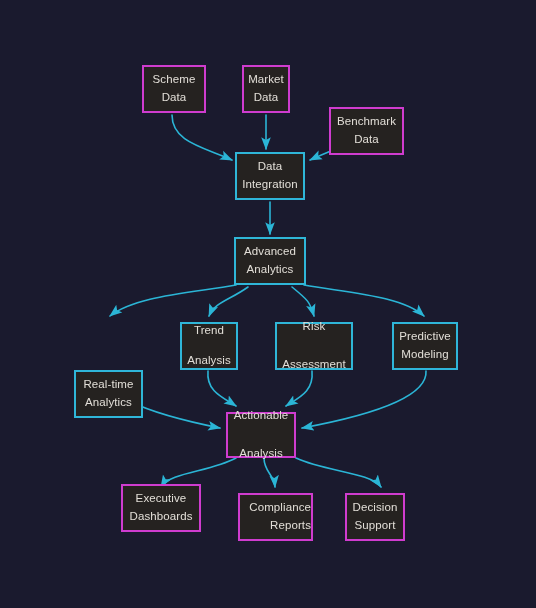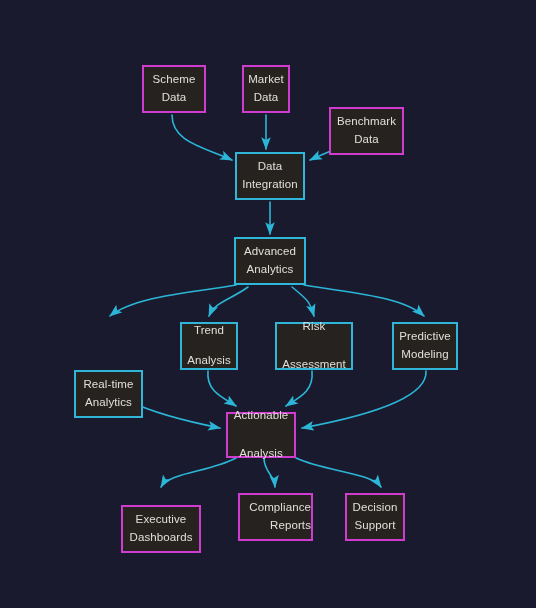--- a/index.html
+++ b/index.html
@@ -118,21 +118,21 @@
         <span class="node-line">Assessment</span>
       </div>
       <div class="node node-process" style="left: 392px; top: 322px; width: 66px; height: 48px;">
         <span class="node-line">Predictive</span>
         <span class="node-line">Modeling</span>
       </div>
       <div class="node node-insight" style="left: 226px; top: 412px; width: 70px; height: 46px; gap: 20px;">
         <span class="node-line">Actionable</span>
         <span class="node-line">Analysis</span>
       </div>
-      <div class="node node-output" style="left: 121px; top: 505px; width: 80px; height: 48px;">
+      <div class="node node-output" style="left: 121px; top: 484px; width: 80px; height: 48px;">
         <span class="node-line">Executive</span>
         <span class="node-line">Dashboards</span>
       </div>
       <div class="node node-output" style="left: 238px; top: 493px; width: 75px; height: 48px; align-items: flex-end;">
         <span class="node-line">Compliance</span>
         <span class="node-line">Reports</span>
       </div>
       <div class="node node-output" style="left: 345px; top: 493px; width: 60px; height: 48px;">
         <span class="node-line">Decision</span>
         <span class="node-line">Support</span>

